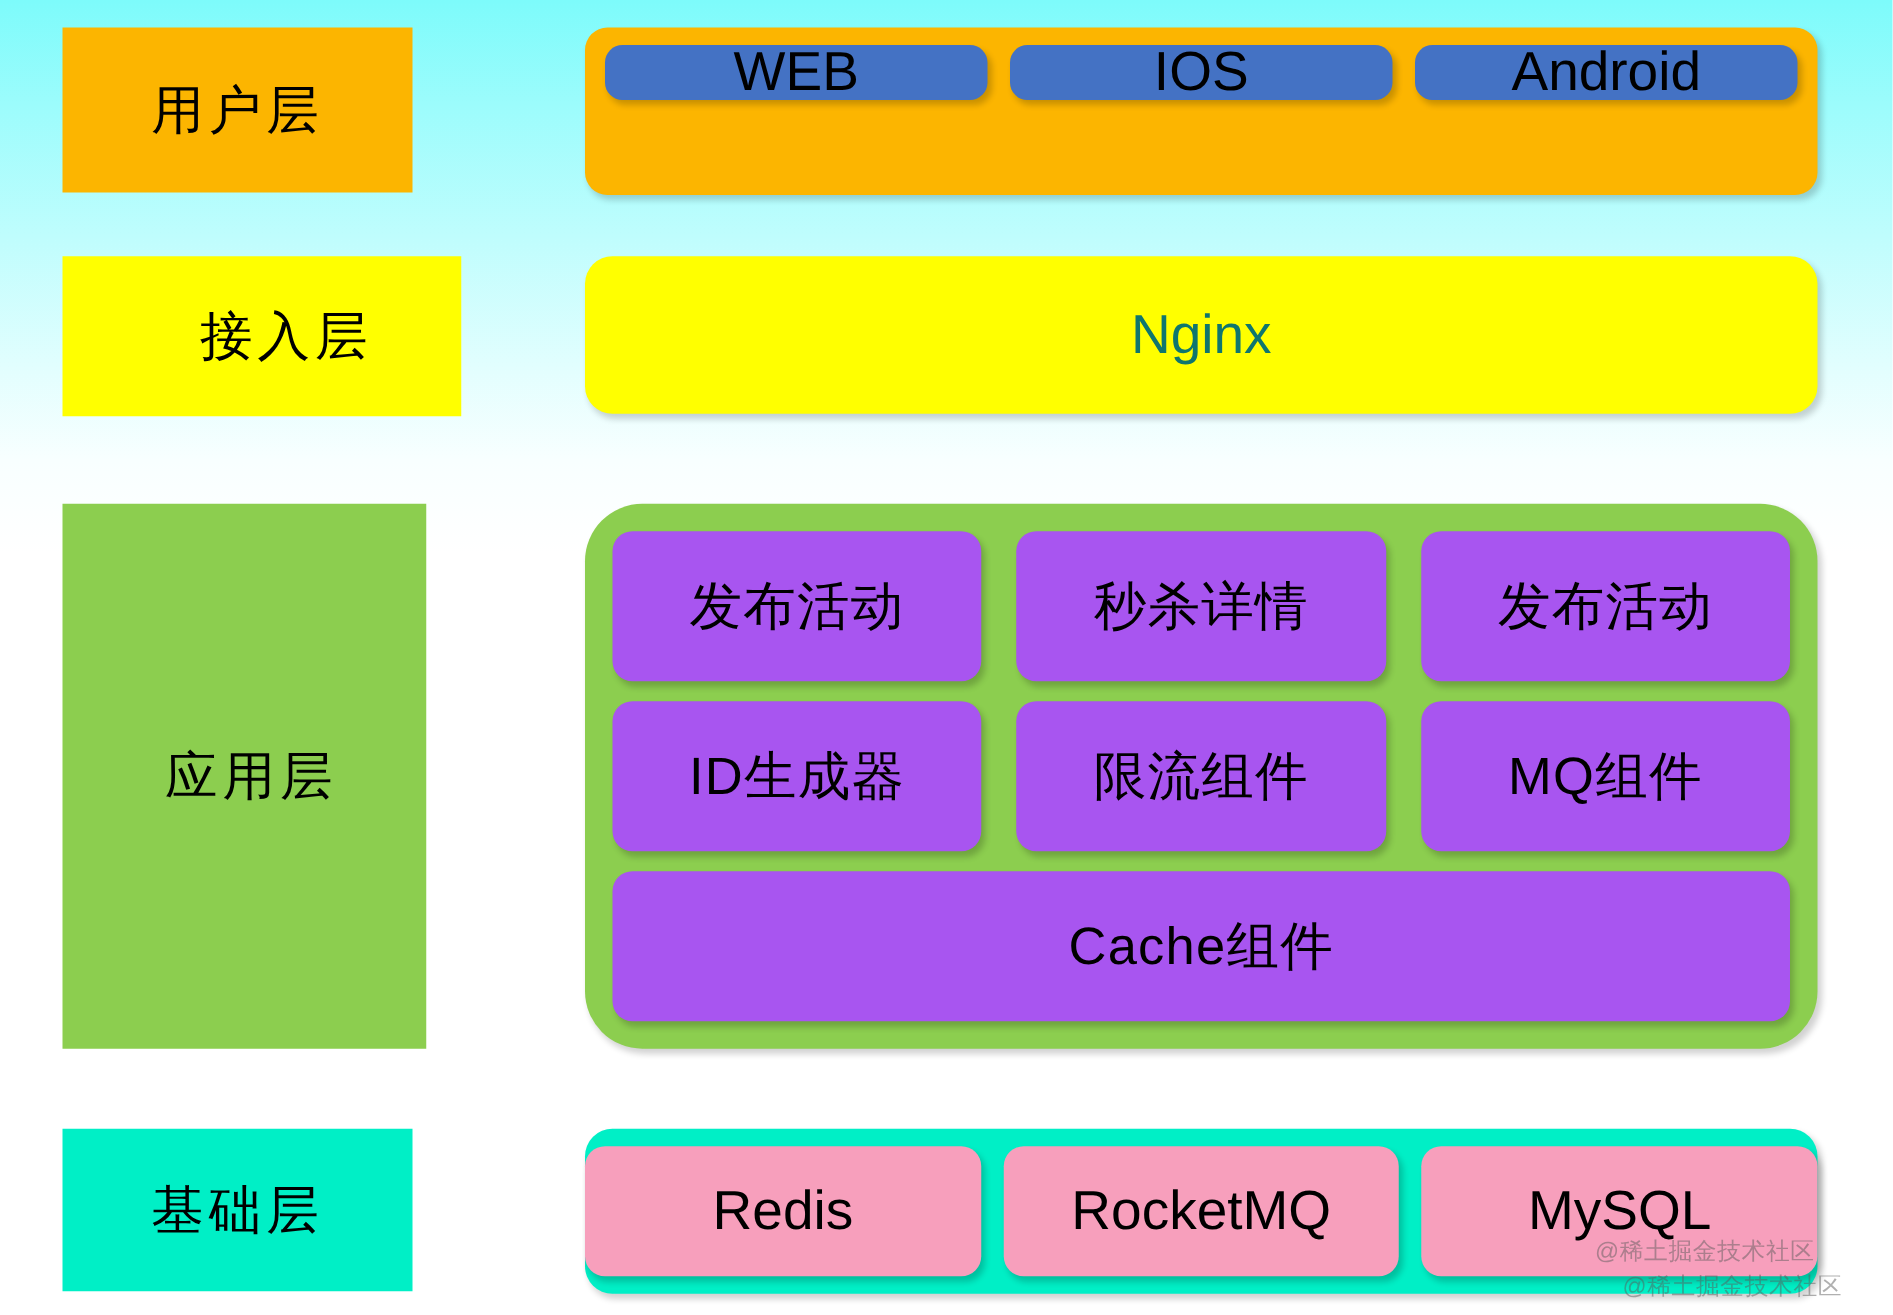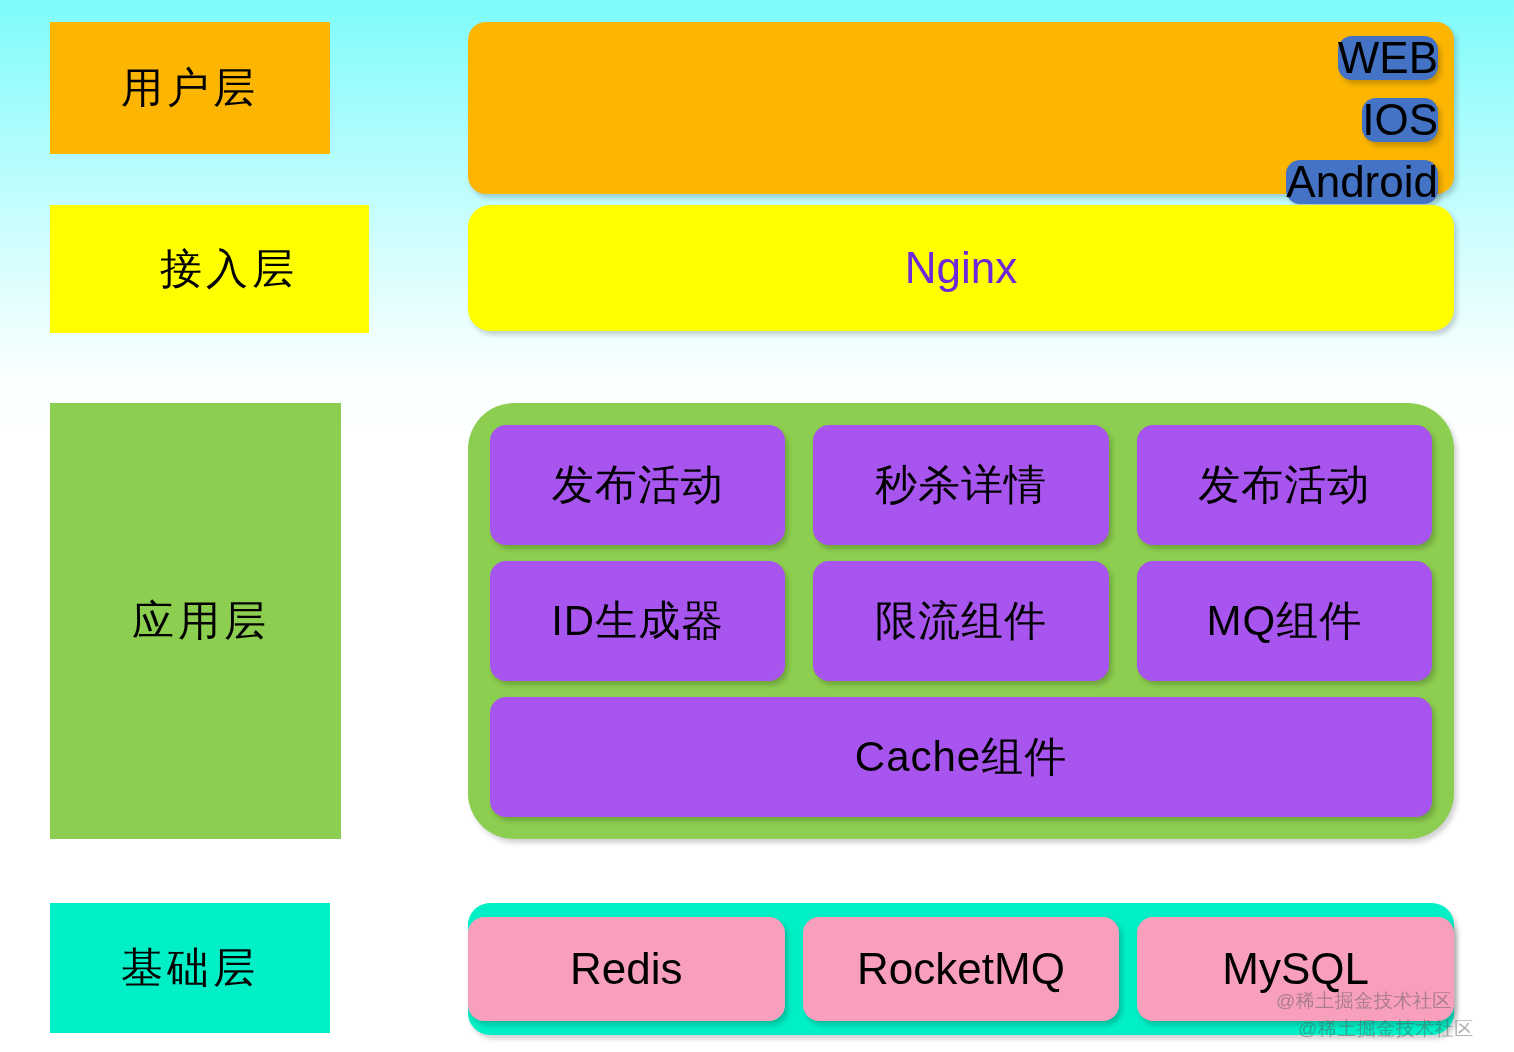--- a/index.html
+++ b/index.html
@@ -47,27 +47,26 @@
 
   
   .container {
     position: absolute;
     box-sizing: border-box;
     display: flex;
     box-shadow: 3px 4px 5px rgba(0,0,0,0.18);
   }
 
   .container-user {
-    left: 468px; top: 22px; width: 986px; height: 172px;
+    left: 468px; top: 22px; width: 986px; height: 134px;
     background: #FCB500;
     border-radius: 18px;
     padding: 14px 16px;
     gap: 18px;
-    align-items: flex-end;
-    flex-direction: column;
+    align-items: flex-start;
   }
 
   .container-gateway {
     left: 468px; top: 205px; width: 986px; height: 126px;
     background: #FFFF00;
     border-radius: 22px;
     align-items: center;
     justify-content: center;
   }
 
@@ -102,21 +101,21 @@
   }
 
   .box-client {
     flex: 1 1 0;
     background: #4472C4;
     border-radius: 14px;
     font-size: 44px;
   }
 
   .nginx-text {
-    color: #6d28d9;
+    color: #0f766e;
     font-size: 44px;
     line-height: 1;
     user-select: none;
   }
 
   .app-row {
     display: flex;
     flex: 1 1 0;
     gap: 28px;
   }

